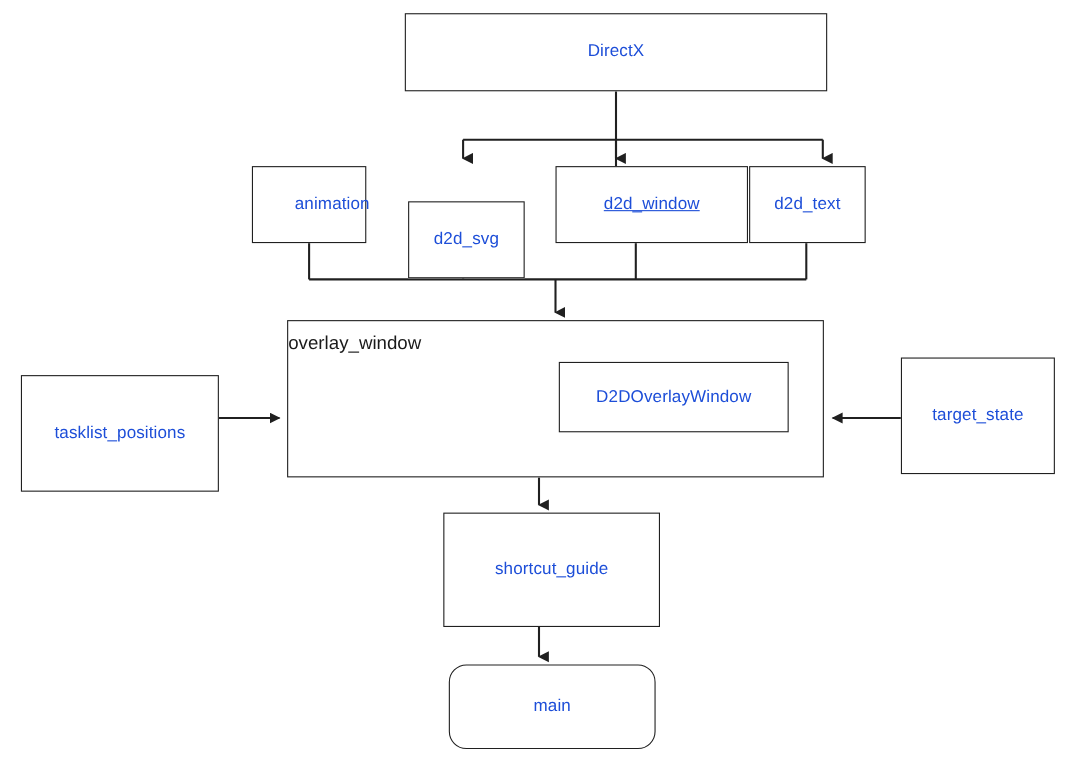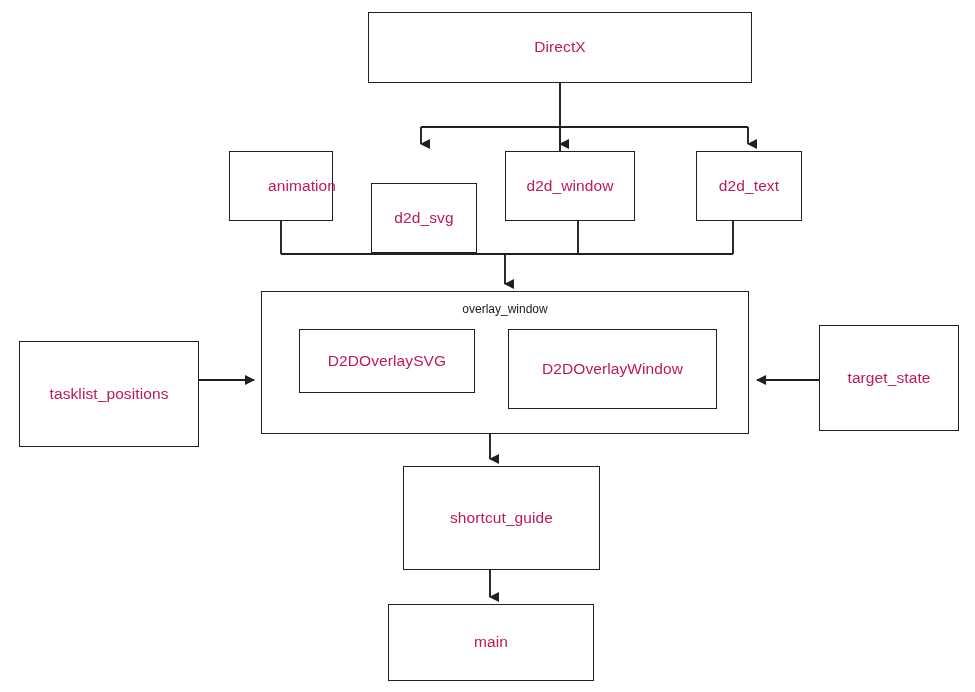--- a/index.html
+++ b/index.html
@@ -33,42 +33,42 @@
     position: absolute;
     box-sizing: border-box;
     border: 1.6px solid #202020;
     background: #ffffff;
     display: flex;
     align-items: center;
     justify-content: center;
     text-align: center;
     font-size: 15.5px;
     line-height: 1.2;
-    color: #be185d;
+    color: #1d4ed8;
     letter-spacing: 0.1px;
   }
   .node-label {
     display: block;
     padding: 0 4px;
     white-space: nowrap;
   }
   .group-node {
     display: block;
     position: absolute;
     box-sizing: border-box;
     border: 1.6px solid #202020;
     background: #ffffff;
   }
   .group-title {
     position: absolute;
     top: 10px;
     left: 0;
     right: 0;
-    text-align: center;
-    font-size: 12px;
+    text-align: left;
+    font-size: 17px;
     color: #1a1a1a;
     white-space: nowrap;
   }
 </style>
 </head>
 <body>
 
 <div id="diagram-canvas">
 
   <svg id="edge-layer" width="975" height="692" viewBox="0 0 975 692" xmlns="http://www.w3.org/2000/svg">
@@ -115,49 +115,46 @@
   </div>
 
   <div class="node" style="left:229px; top:151px; width:104px; height:70px;padding-left:42px;">
     <span class="node-label">animation</span>
   </div>
 
   <div class="node" style="left:371px; top:151px; width:106px; height:70px;margin-top:32px;">
     <span class="node-label">d2d_svg</span>
   </div>
 
-  <div class="node" style="left:505px; top:151px; width:130px; height:70px;">
+  <div class="node" style="left:505px; top:151px; width:175px; height:70px;text-decoration:underline;">
     <span class="node-label">d2d_window</span>
   </div>
 
-  <div class="node" style="left:681px; top:151px; width:106px; height:70px;margin-left:15px;">
+  <div class="node" style="left:681px; top:151px; width:106px; height:70px;">
     <span class="node-label">d2d_text</span>
   </div>
 
   <div class="group-node" style="left:261px; top:291px; width:488px; height:143px;">
     <span class="group-title">overlay_window</span>
 
-    <div class="node" style="left:37px; top:37px; width:176px; height:64px;">
-      <span class="node-label">D2DOverlaySVG</span>
-    </div>
 
-    <div class="node" style="left:246px; top:37px; width:209px; height:80px;">
+    <div class="node" style="left:246px; top:37px; width:209px; height:64px;">
       <span class="node-label">D2DOverlayWindow</span>
     </div>
   </div>
 
   <div class="node" style="left:19px; top:341px; width:180px; height:106px;">
     <span class="node-label">tasklist_positions</span>
   </div>
 
   <div class="node" style="left:819px; top:325px; width:140px; height:106px;">
     <span class="node-label">target_state</span>
   </div>
 
   <div class="node" style="left:403px; top:466px; width:197px; height:104px;text-align:center;">
     <span class="node-label">shortcut_guide</span>
   </div>
 
-  <div class="node" style="left:388px; top:604px; width:206px; height:77px;">
+  <div class="node" style="left:408px; top:604px; width:188px; height:77px;border-radius:16px;">
     <span class="node-label">main</span>
   </div>
 
 </div>
 
 </body></html>

